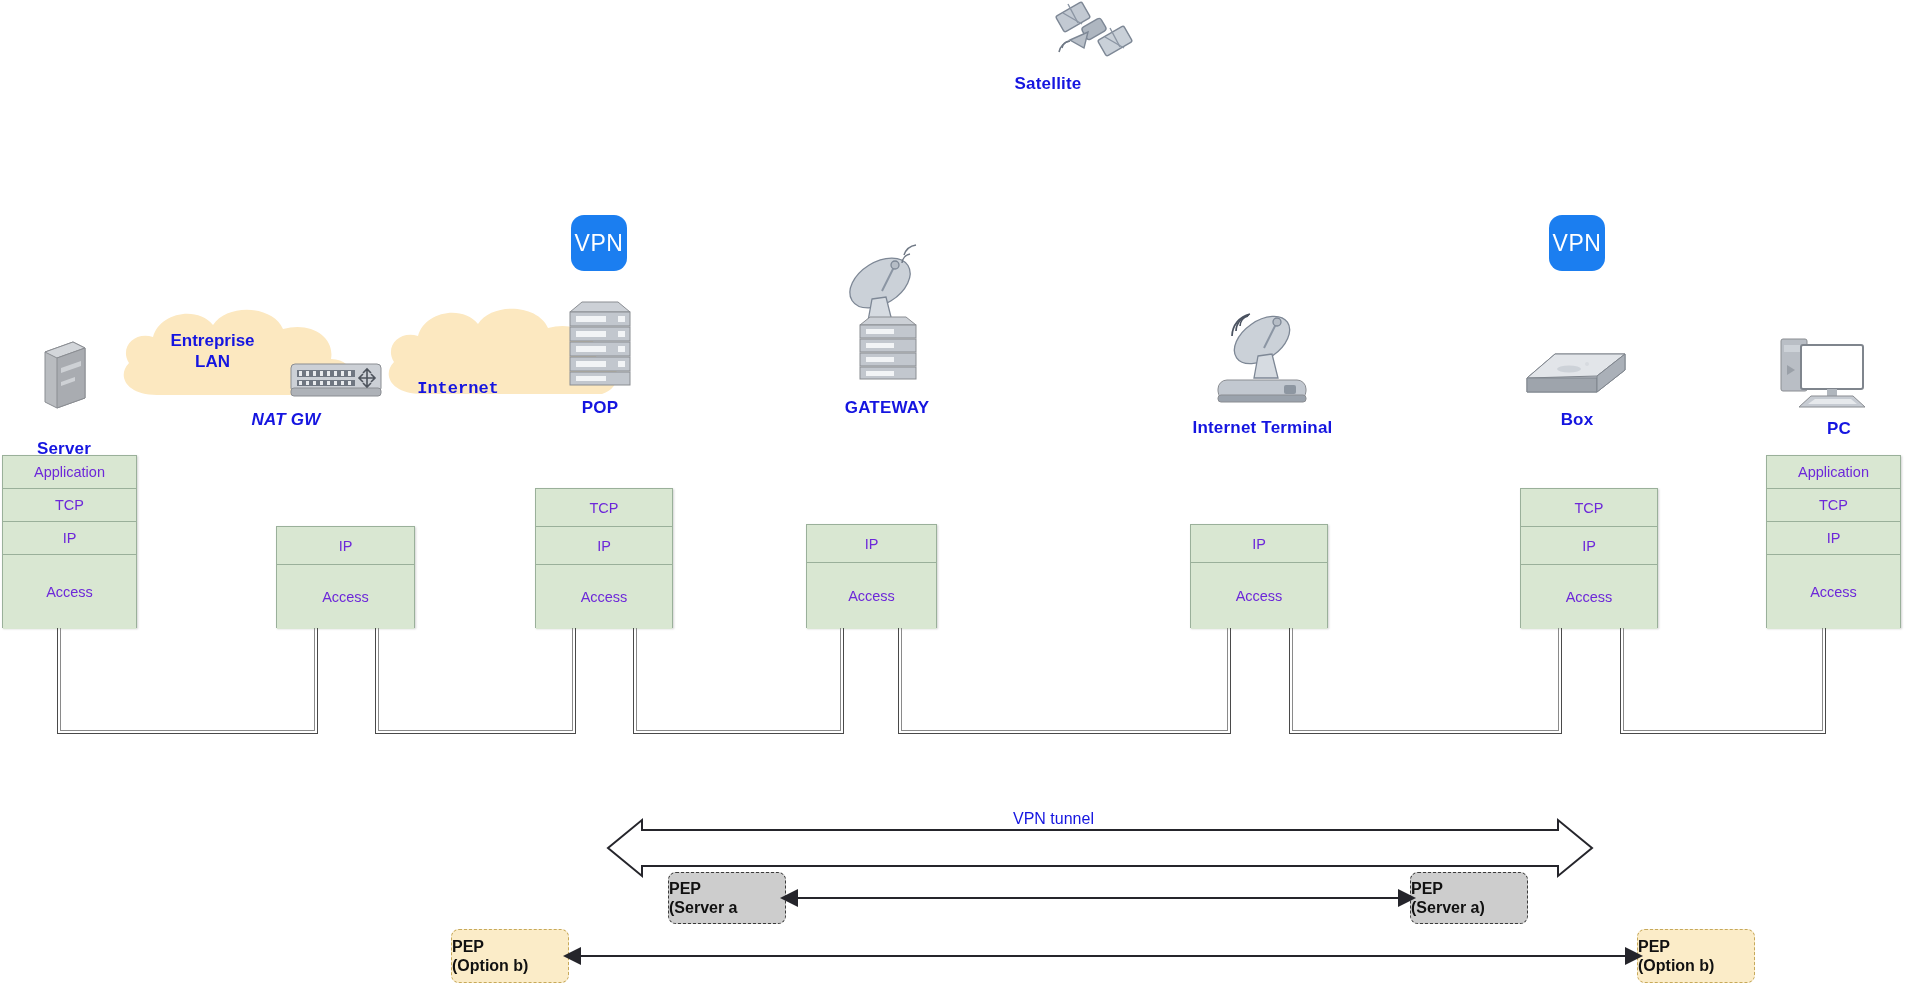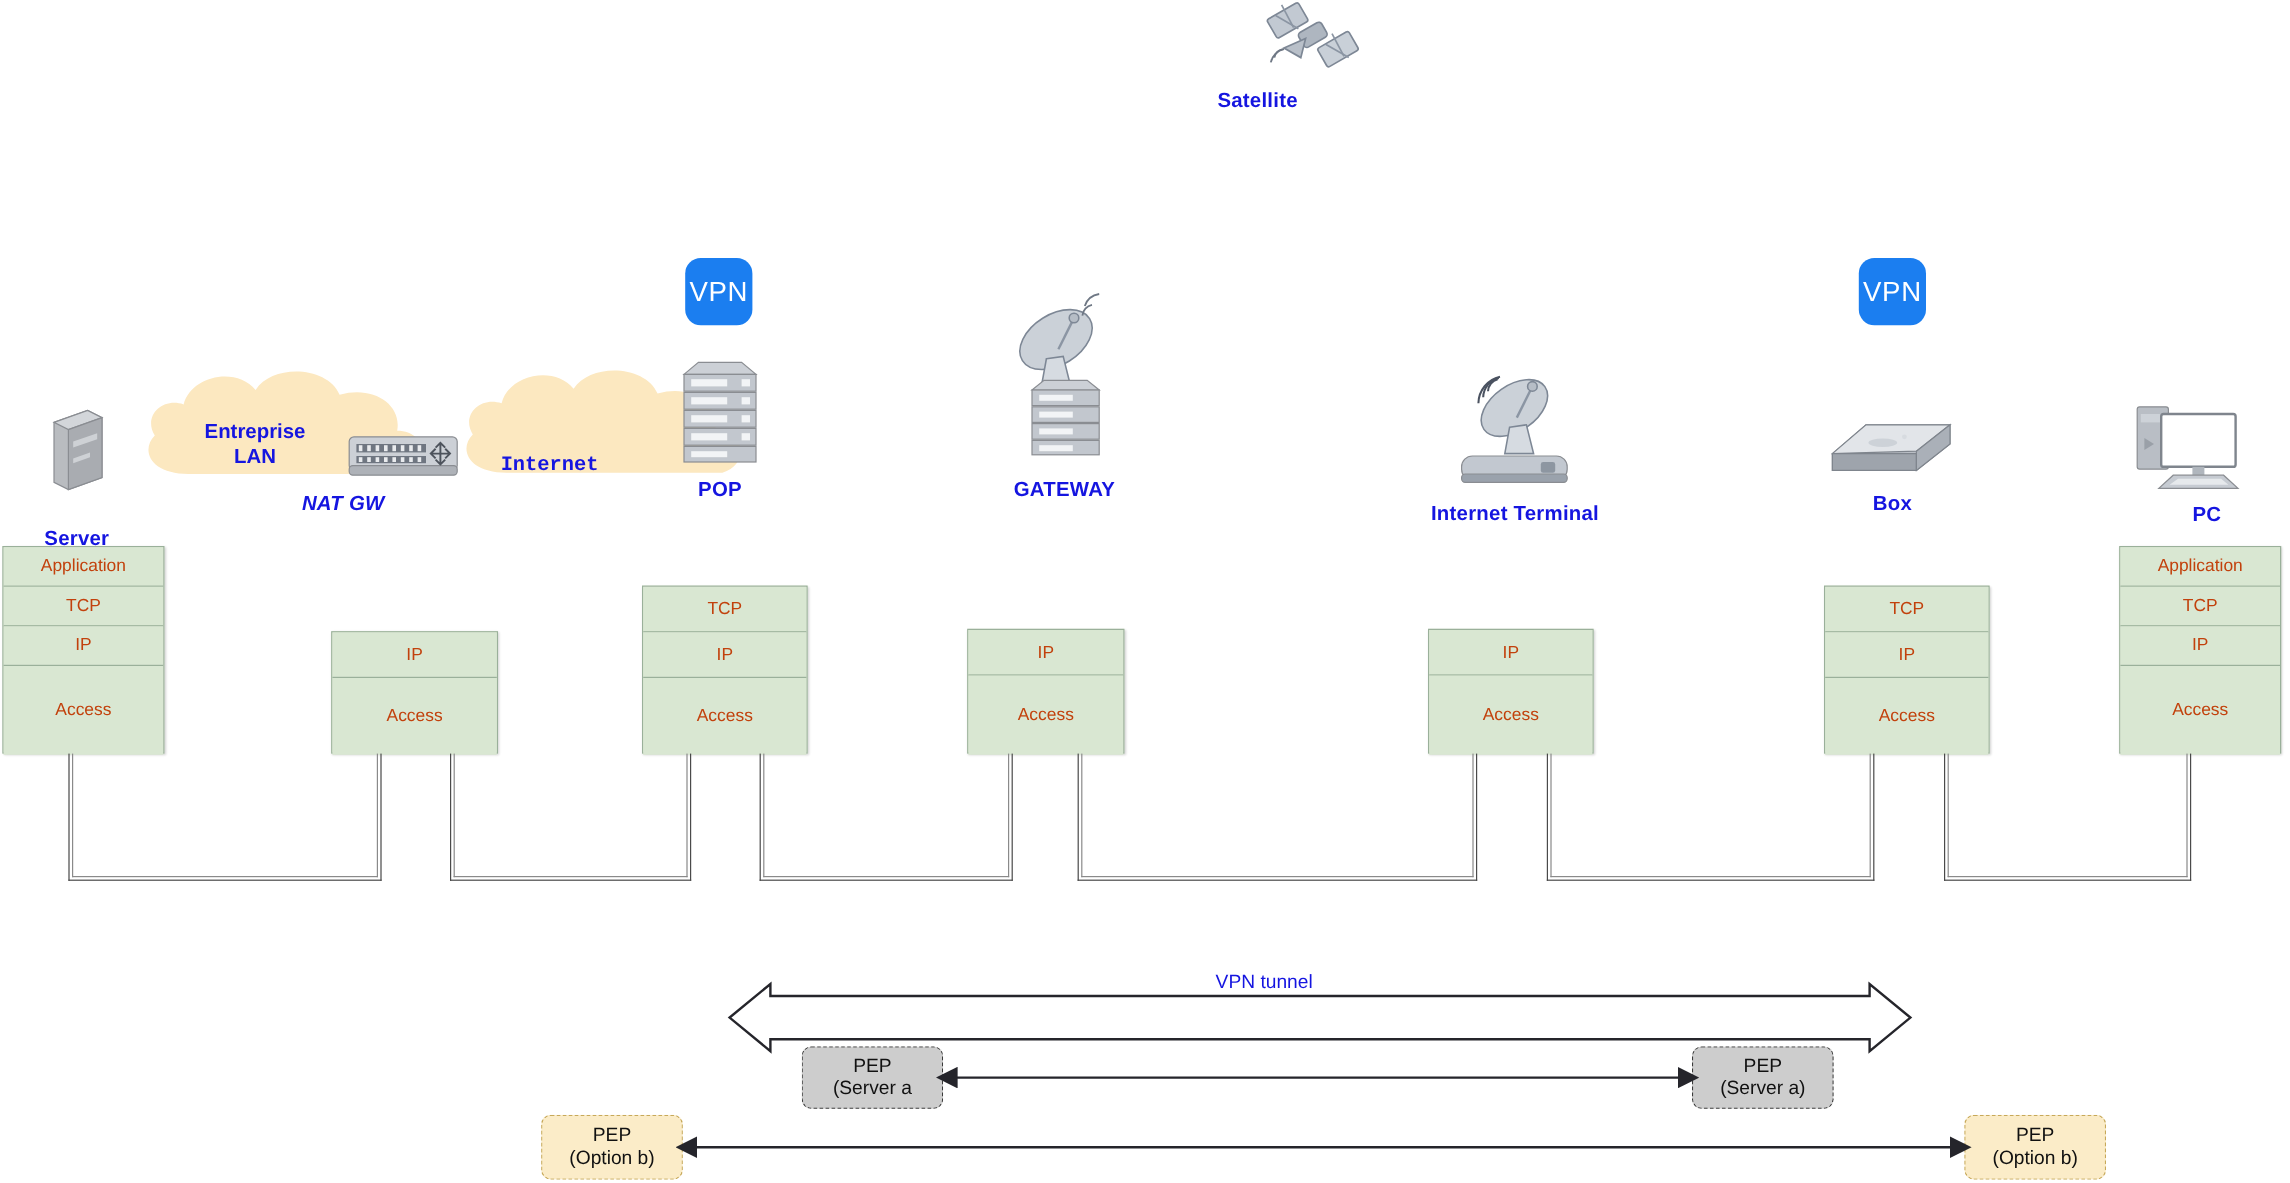--- a/index.html
+++ b/index.html
@@ -20,34 +20,34 @@
   .vpn-badge{position:absolute;width:56px;height:56px;border-radius:13px;
              background:#1b7ef0;color:#fff;font-size:23px;font-weight:400;
              display:flex;align-items:center;justify-content:center;
              letter-spacing:.5px;}
 
   
   .stack{position:absolute;border:1px solid #9ab09a;box-sizing:border-box;
          background:#d9e7d2;box-shadow:1px 1px 2px rgba(0,0,0,.18);}
   .layer{border-bottom:1px solid #9ab09a;box-sizing:border-box;
          display:flex;align-items:center;justify-content:center;
-         color:#c2410c;font-size:14.5px;background:#d9e7d2;}
+         color:#6d28d9;font-size:14.5px;background:#d9e7d2;}
   .layer:last-child{border-bottom:none;}
 
   
   .uconn{position:absolute;border-left:1px solid #4a4a4a;
          border-right:1px solid #4a4a4a;border-bottom:1px solid #4a4a4a;
          box-sizing:border-box;}
   .uconn::after{content:"";position:absolute;left:2px;right:2px;top:0;bottom:2px;
          border-left:1px solid #8a8a8a;border-right:1px solid #8a8a8a;
          border-bottom:1px solid #8a8a8a;}
 
   
   .pep{position:absolute;border-radius:8px;display:flex;flex-direction:column;
-       align-items:center;justify-content:center;font-weight:normal;font-size:16px;
+       justify-content:center;font-weight:bold;font-size:16px;
        color:#111;line-height:1.2;box-sizing:border-box;}
   .pep-a{background:#cdcdcd;border:1.5px dashed #3a3a3a;}
   .pep-b{background:#fbecc8;border:1.5px dashed #c7a95a;}
   .pep span{display:block;}
 
   
   .tunnel-label{position:absolute;color:#1515e0;font-size:16px;font-weight:normal;
                 white-space:nowrap;}
 
   svg.abs{position:absolute;overflow:visible;}
@@ -72,21 +72,21 @@
       <path d="M32 46 a9 9 0 0 1 7 -7"></path>
       <path d="M29 50 a14 14 0 0 1 11 -11"></path>
     </g>
   </svg>
   <div class="node-label" style="left:963px;top:74px;width:170px;">Satellite</div>
 
   <svg class="cloud" style="left:115px;top:295px;" width="280" height="105" viewBox="0 0 280 105">
     <path d="M42 100 C10 100 2 80 14 68 C4 52 20 36 38 42 C44 18 82 10 98 30
              C112 8 158 10 168 34 C196 26 220 42 216 64 C240 64 246 92 222 100 Z" fill="#fce8c0"></path>
   </svg>
-  <div class="cloud-label" style="left:125px;top:349px;width:175px;">Entreprise
+  <div class="cloud-label" style="left:125px;top:330px;width:175px;">Entreprise
 LAN</div>
 
   <svg class="cloud" style="left:380px;top:290px;" width="275" height="110" viewBox="0 0 275 110">
     <path d="M42 104 C10 104 2 84 14 72 C4 56 20 40 38 46 C44 22 82 14 98 34
              C112 12 158 14 168 38 C196 30 220 46 216 68 C240 68 246 96 222 104 Z" fill="#fce8c0"></path>
   </svg>
   <div class="cloud-label" style="left:378px;top:378px;width:160px;font-family:Liberation Mono, monospace;">Internet</div>
 
   <svg class="abs" style="left:37px;top:338px;" width="52" height="72" viewBox="0 0 52 72">
     <path d="M8 14 L36 4 L48 10 L48 60 L20 70 L8 64 Z" fill="#b9bcc0" stroke="#8a8d92"></path>

